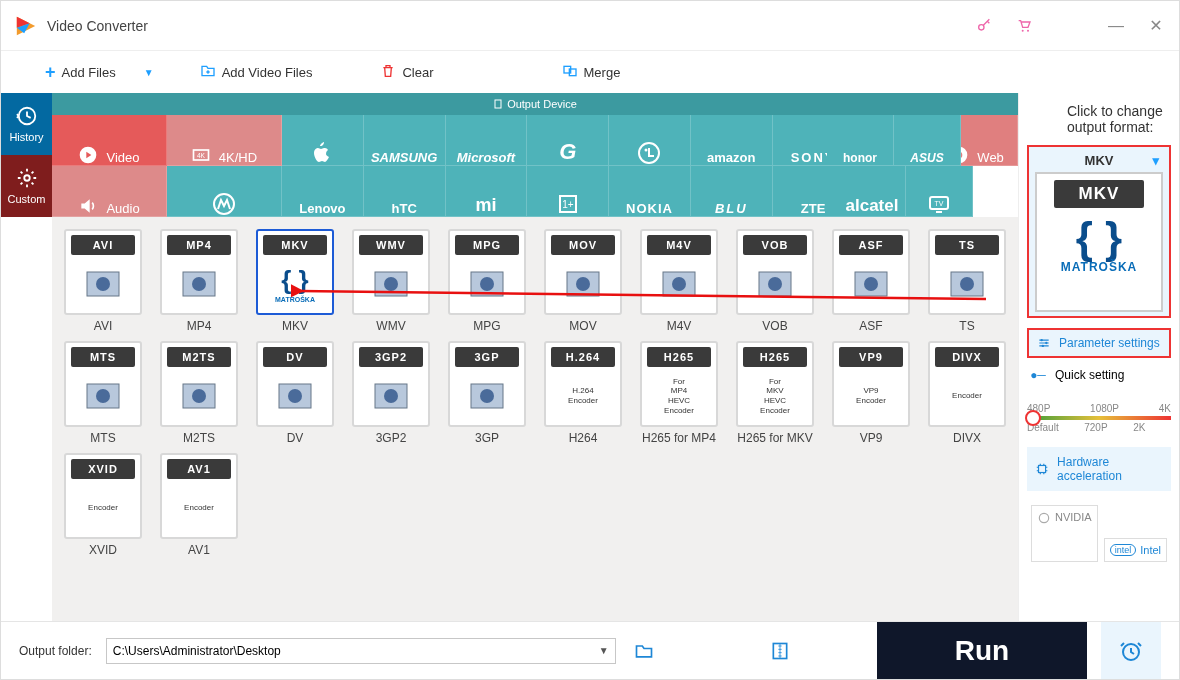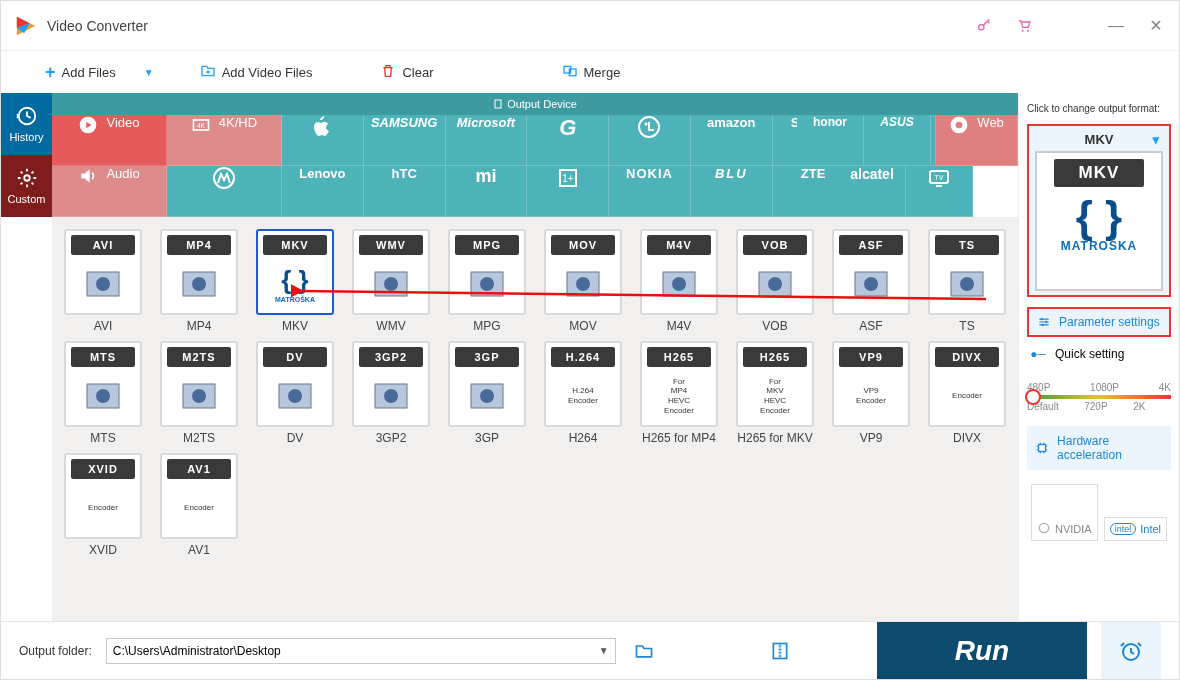--- a/index.html
+++ b/index.html
@@ -31,70 +31,70 @@
 .rail-btn svg{width:22px;height:22px;fill:#fff;}
 
 .center{ flex:1; display:flex; flex-direction:column;}
 .cat-header{ height:22px; display:flex; font-size:11px; color:#fff;}
 .cat-header .cell{display:flex;align-items:center;justify-content:center; gap:4px;}
 .cat-header .sel-format{ width:230px; background:#d05050;}
 .cat-header .sel-device{ flex:1; background:#3c9aa0;}
 .cat-header svg{ width:10px;height:10px; fill:#fff;}
 
 .cat-grid{ display:grid; grid-template-columns:115px 115px repeat(9,1fr); grid-template-rows:51px 51px;}
-.cat-cell{ display:flex; align-items:flex-start; justify-content:center; color:#fff; font-size:13px; gap:8px; border-right:1px solid rgba(255,255,255,.2); border-bottom:1px solid rgba(255,255,255,.2); cursor:pointer;}
+.cat-cell{ display:flex; align-items:flex-end; justify-content:center; color:#fff; font-size:13px; gap:8px; border-right:1px solid rgba(255,255,255,.2); border-bottom:1px solid rgba(255,255,255,.2); cursor:pointer;}
 .cat-video{ background:#e55a5a;}
 .cat-4k{ background:#dd8a8a;}
 .cat-web{ background:#e07f7f;}
 .cat-audio{ background:#dd8a8a;}
 .brand{ background:#4eb3b9;}
 .brand svg{ width:30px; height:24px; fill:#fff;}
 .brand-text{ font-weight:bold; font-style:italic; font-size:13px;}
 .cat-cell svg.cat-ico{width:20px;height:20px;fill:#fff;}
 
 .formats{ flex:1; background:#f1f0ef; padding:12px 8px; overflow:auto;}
 .format-row{ display:flex; gap:10px; margin-bottom:8px;}
 .format-item{ width:86px; display:flex; flex-direction:column; align-items:center; gap:4px; cursor:pointer;}
 .format-thumb{ width:78px; height:86px; background:#fff; border:2px solid #d8d8d8; border-radius:3px; padding:4px; display:flex; flex-direction:column; align-items:center;}
 .format-item.selected .format-thumb{ border:2px solid #1d5bd6;}
 .format-badge{ width:64px; height:20px; background:#3a3a3a; color:#fff; font-size:11px; font-weight:bold; display:flex; align-items:center; justify-content:center; border-radius:2px; letter-spacing:1px;}
 .format-body{ flex:1; width:64px; margin-top:4px; display:flex; align-items:center; justify-content:center; font-size:9px; color:#333;}
 .format-label{ font-size:12px; color:#444;}
 
 
 .right-panel{ width:196px; border-left:1px solid #eee; padding:10px 8px; display:flex; flex-direction:column; gap:10px;}
-.rp-hint{font-size:10px;color:#333;}
+.rp-hint{font-size:14px;color:#333;margin-left:40px;}
 .rp-format{ border:2px solid #e33; padding:6px 4px 4px; display:flex; flex-direction:column; align-items:center; gap:4px; background:#eaf5fd;}
 .rp-format-head{ width:100%; display:flex; justify-content:center; font-size:13px; font-weight:bold; color:#333; position:relative;}
 .rp-format-head::after{ content:"▾"; color:#1e9fff; position:absolute; right:6px;}
 .rp-thumb{ width:128px; height:140px; border:2px solid #ccc; background:#fff; display:flex; flex-direction:column; align-items:center; padding:6px;}
 .rp-thumb .format-badge{ width:90px; height:28px; font-size:17px;}
 .rp-braces{ font-size:44px; color:#0a4d8c; font-weight:bold; line-height:1; margin:8px 0 0;}
 .rp-matroska{ font-size:12px; color:#0a6db8; letter-spacing:1px; font-weight:bold;}
 .rp-param{ border:2px solid #e33; background:#eaf5fd; display:flex; align-items:center; gap:8px; padding:6px 8px; font-size:12px; color:#1e87d6; cursor:pointer;}
 .rp-param svg{width:14px;height:14px;fill:#1e87d6;}
 .rp-quick{ display:flex; align-items:center; gap:6px; font-size:12px;}
 .rp-quick .dot{ width:22px; display:flex; justify-content:center;}
 .rp-slider{ position:relative; height:34px;margin-top:11px;}
 .rp-ticks{ display:flex; justify-content:space-between; font-size:10px;color:#888;}
 .rp-track{ height:4px; background:linear-gradient(90deg,#3a9c3a 0%,#e6c03a 50%,#e33 100%); position:relative; margin:2px 0;}
 .rp-track::before{content:"";width:12px;height:12px;border:2px solid #e33;border-radius:50%;background:#fff;position:absolute;left:-2px;top:-6px;}
 .rp-ha{ background:#eaf5fd; padding:8px; font-size:12px; color:#1e87d6; display:flex; align-items:center; gap:8px;}
 .rp-gpu{ display:flex; gap:6px; padding:4px;}
-.gpu-chip{ flex:1; border:1px solid #ddd; font-size:11px; padding:5px; display:flex;align-items:flex-end;justify-content:center; gap:4px; color:#888;}
+.gpu-chip{ flex:1; border:1px solid #ddd; font-size:11px; padding:5px; display:flex;align-items:flex-start;justify-content:center; gap:4px; color:#888;}
 .gpu-chip.intel{color:#1e87d6;margin-top:33px;}
 
 
 .bottombar{ height:58px; border-top:1px solid #e5e5e5; display:flex; align-items:center; padding:0 18px; gap:14px;}
 .bb-label{font-size:12px;color:#333;}
 .bb-input{ flex:0 0 510px; height:26px; border:1px solid #c7c7c7; font-size:12px; padding:0 6px; display:flex; align-items:center; justify-content:space-between;}
 .bb-input .drop{font-size:10px;color:#555;}
 .bb-icon{ width:28px; cursor:pointer; color:#1e87d6; display:flex; justify-content:center;}
 .bb-spacer{flex:1;}
-.run-btn{ width:210px; height:58px; background:#0c4a6e; color:#fff; font-size:28px; font-style:italic; font-weight:600; display:flex;align-items:center;justify-content:center; cursor:pointer; margin:-1px 0;}
+.run-btn{ width:210px; height:58px; background:#0f172a; color:#fff; font-size:28px; font-weight:600; display:flex;align-items:center;justify-content:center; cursor:pointer; margin:-1px 0;}
 .clock-btn{ width:60px; height:58px; background:#eaf5fd; display:flex;align-items:center;justify-content:center; cursor:pointer;}
 
 
 .arrow-svg{ position:absolute; left:290px; top:242px; width:700px; height:120px; pointer-events:none;}
 </style>
 </head>
 <body>
 
 <div class="titlebar">
   <svg class="logo-icon" viewBox="0 0 24 24">
@@ -276,31 +276,31 @@
           <span class="brand-text" style="font-style:normal;letter-spacing:1px">NOKIA</span>
         </div>
       <div class="cat-cell brand">
           <span class="brand-text" style="letter-spacing:2px">BLU</span>
         </div>
       <div class="cat-cell brand">
           <span class="brand-text" style="font-style:normal">ZTE</span>
         </div>
     </div>
 
-    <div style="position:absolute; left:796px; top:114px; width:134px; height:51px; display:flex;">
+    <div style="position:absolute; left:826px; top:114px; width:134px; height:51px; display:flex;">
       <div class="cat-cell brand" style="width:67px;height:51px">
           <span class="brand-text" style="font-style:normal;font-size:12px">honor</span>
         </div>
       <div class="cat-cell brand" style="width:67px;height:51px">
           <span class="brand-text" style="font-size:12px">ASUS</span>
         </div>
     </div>
     <div style="position:absolute; left:838px; top:165px; width:134px; height:51px; display:flex;">
       <div class="cat-cell brand" style="width:67px;height:51px">
-          <span class="brand-text" style="font-style:normal;font-size:14px">alcatel</span>
+          <span class="brand-text" style="font-style:normal;font-size:17px">alcatel</span>
         </div>
       <div class="cat-cell brand" style="width:67px;height:51px">
           <svg viewBox="0 0 24 24">
             <rect x="3" y="5" width="18" height="12" rx="2" fill="none" stroke="#fff" stroke-width="2"></rect>
             <text x="12" y="14" font-size="7" text-anchor="middle" fill="#fff">TV</text>
             <path d="M9 20h6" stroke="#fff" stroke-width="2"></path>
           </svg>
         </div>
     </div>
 

